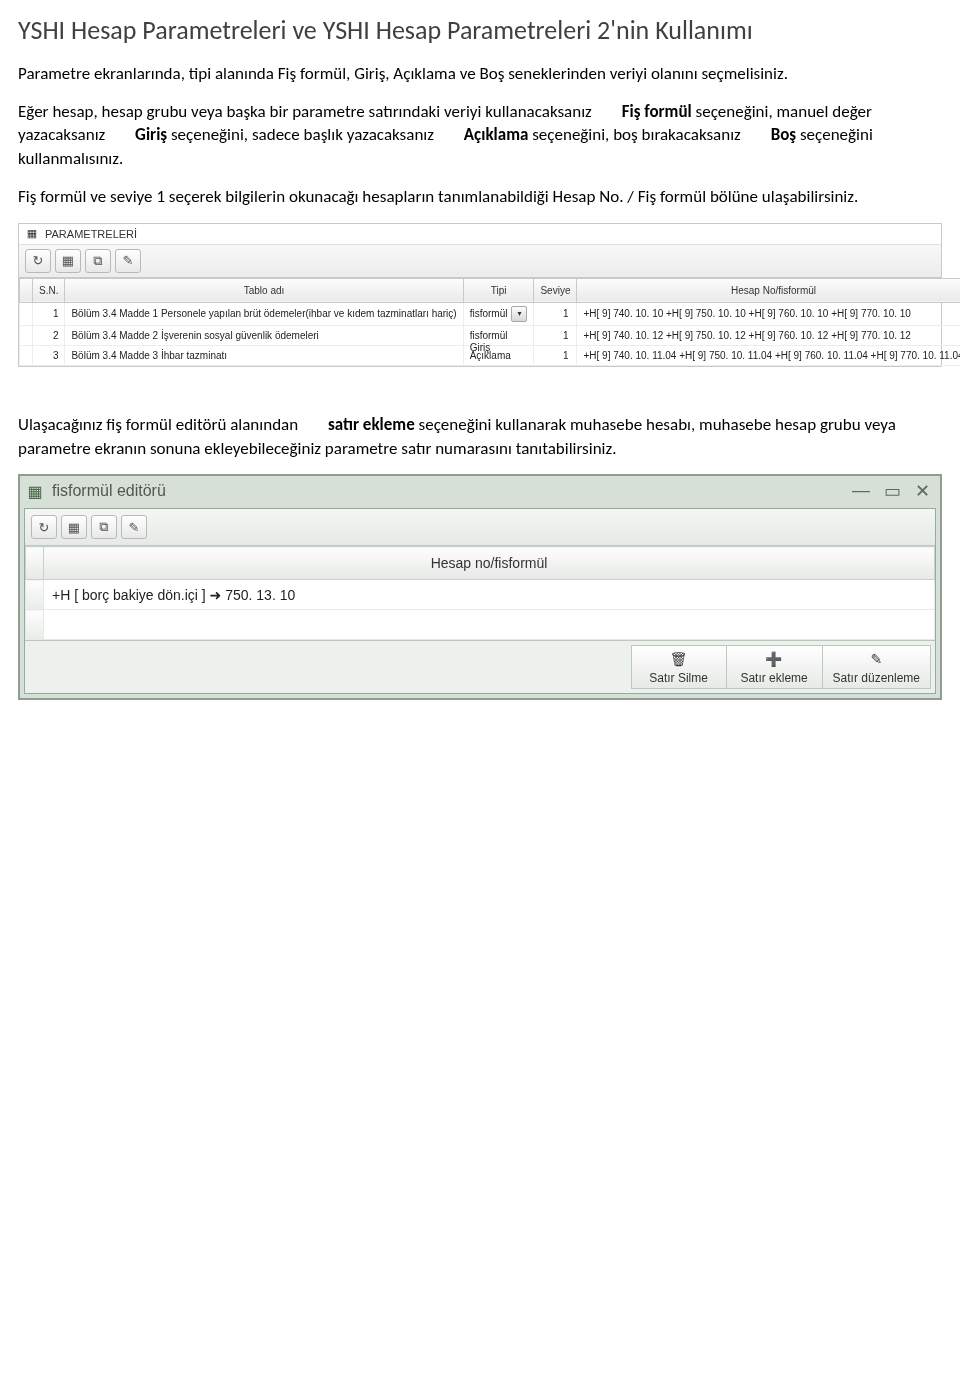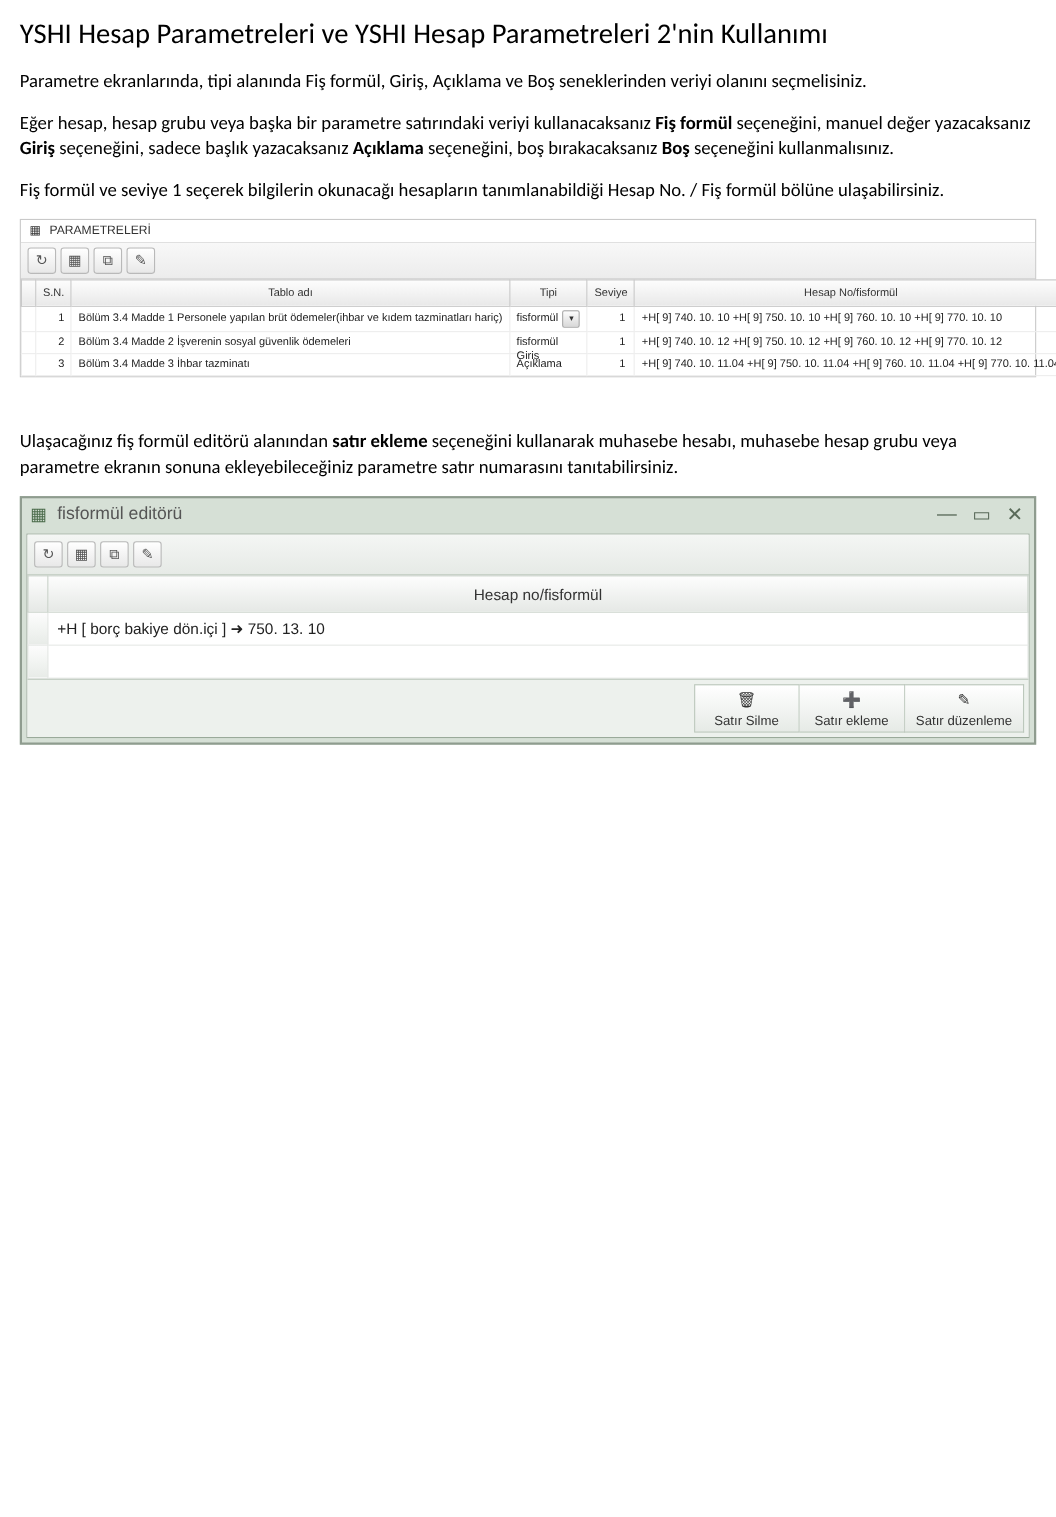--- a/index.html
+++ b/index.html
@@ -4,33 +4,33 @@
 <style>
   * { box-sizing: border-box; margin: 0; padding: 0; }
   body {
     font-family: Calibri, Arial, sans-serif;
     background: #ffffff;
     padding: 14px 18px;
     color: #000;
     width: 960px;
   }
   h1.title {
-    color: #000000;
+    color: #404040;
     font-size: 26px;
     font-weight: 400;
     line-height: 1.3;
     margin-bottom: 14px;
   }
   p.para {
     font-size: 17px;
     line-height: 1.4;
     margin-bottom: 14px;
     color: #000;
   }
-  .bold { font-weight: 700; }
+  .bold { font-weight: 700; margin-left: 26px; }
 
   
   .shot1 {
     border: 1px solid #c9c9c9;
     background: #fff;
     margin: 6px 0 46px 0;
     font-family: Tahoma, Arial, sans-serif;
   }
   .shot1-title {
     display: flex;

